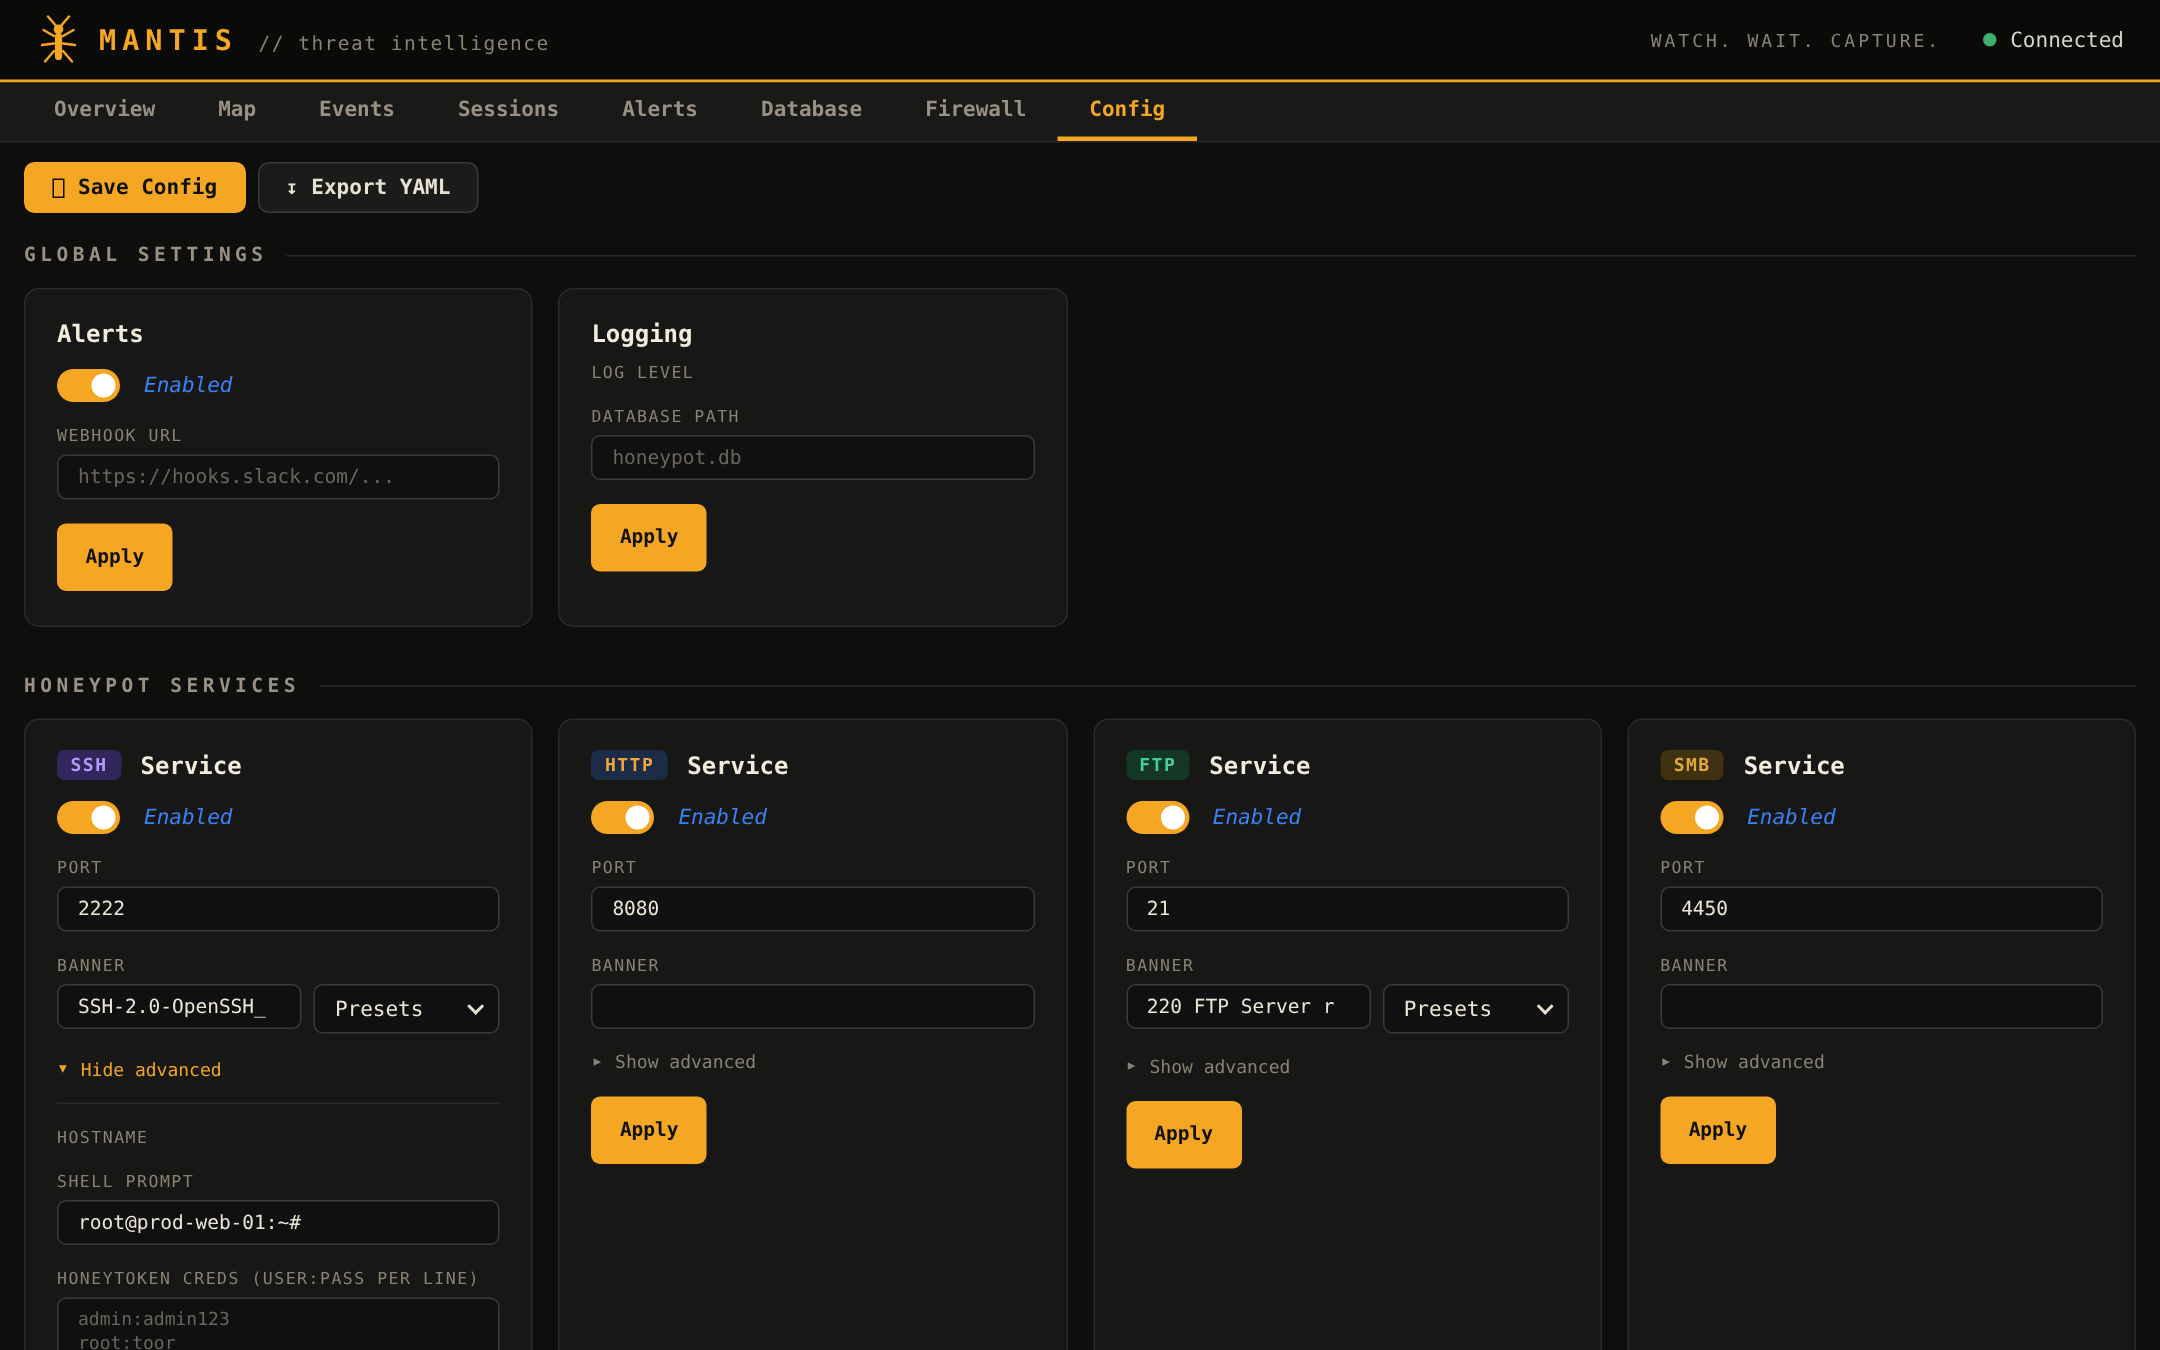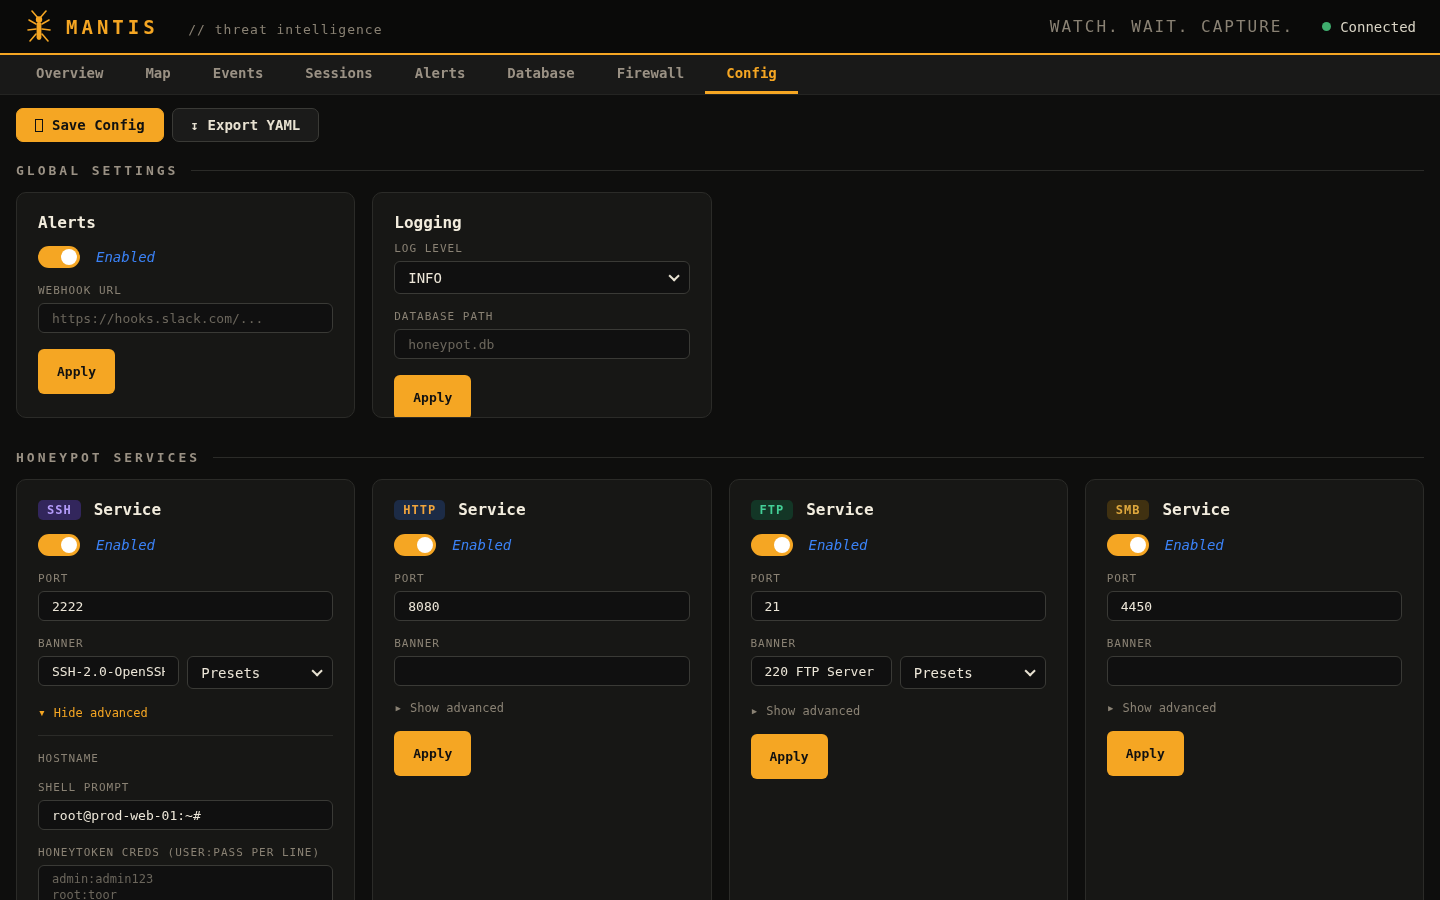--- a/index.html
+++ b/index.html
@@ -6,23 +6,23 @@
   html,body { width:1440px; height:900px; overflow:hidden; background:#0e0e0d; }
   body { font-family:"DejaVu Sans Mono", monospace; color:#ece6d8; }
 
   
   .header { height:55px; background:#0a0a09; border-bottom:2px solid #f5a623;
             display:flex; align-items:center; justify-content:space-between;
             padding:0 24px 0 26px; }
   .brand-wrap { display:flex; align-items:center; gap:14px; }
   .logo { display:flex; align-items:center; }
   .brand { color:#f5a623; font-size:19px; font-weight:bold; letter-spacing:4px; }
-  .tagline { color:#8a8274; font-size:13px; letter-spacing:1px; margin-left:20px; }
+  .tagline { color:#8a8274; font-size:13px; letter-spacing:1px; margin-left:4px; }
   .header-right { display:flex; align-items:center; gap:28px; }
-  .motto { color:#8a8274; font-size:16px; letter-spacing:2px; }
+  .motto { color:#8a8274; font-size:12px; letter-spacing:2px; }
   .status { display:flex; align-items:center; gap:9px; font-size:14px; color:#d9d4c5; }
   .dot { width:9px; height:9px; border-radius:50%; background:#3fae6e; display:inline-block; }
 
   
   .nav { height:40px; background:#191918; border-bottom:1px solid #242422;
          display:flex; padding-left:15px; }
   .tab { height:100%; display:flex; align-items:center; padding:4px 21px;
          font-size:14px; font-weight:bold; color:#9a9184; cursor:pointer;
          border-bottom:3px solid transparent; }
   .tab.active { color:#f5a623; border-bottom-color:#f5a623; }
@@ -40,21 +40,21 @@
 
   .section-header { display:flex; align-items:center; gap:13px; margin:21px 0 14px 0; }
   .section-title { color:#9a9184; font-size:13px; font-weight:bold; letter-spacing:3px; white-space:nowrap; }
   .section-line { flex:1; height:1px; background:#2b2b28; }
 
   .grid { display:grid; grid-template-columns:repeat(4, 1fr); gap:17px; }
   .card { background:#171715; border:1px solid #2b2b28; border-radius:10px; padding:20px 21px; overflow:hidden; }
   .card.fixed { height:226px; }
 
   .card-title { font-size:16px; font-weight:bold; color:#f2ecdd; }
-  .title-row { display:flex; align-items:flex-start; gap:13px; }
+  .title-row { display:flex; align-items:center; gap:13px; }
   .badge { font-size:12px; font-weight:bold; padding:3px 9px; border-radius:5px; letter-spacing:1px; }
   .badge-ssh  { background:#32265c; color:#b49cfa; }
   .badge-http { background:#1c2b46; color:#f0a43c; }
   .badge-ftp  { background:#133626; color:#43cf97; }
   .badge-smb  { background:#403111; color:#dfa83d; }
 
   .toggle-row { display:flex; align-items:center; gap:16px; margin-top:14px; }
   .toggle { width:42px; height:22px; border-radius:11px; background:#f5a623; position:relative; cursor:pointer; flex:0 0 auto; }
   .knob { width:16px; height:16px; border-radius:50%; background:#fff; position:absolute; top:3px; left:23px; }
   .toggle-label { font-size:14px; color:#3b82f6;font-style:italic; }
@@ -67,21 +67,21 @@
   .input::placeholder, textarea::placeholder { color:#6b665c; }
   textarea.input { height:48px; padding:6px 13px; font-size:12px; resize:vertical; line-height:1.3; }
 
   .select { height:33px; background:#101010; border:1px solid #3a3a36; border-radius:6px;
             display:flex; align-items:center; justify-content:space-between;
             padding:0 13px; font-size:14px; color:#ece6d8; cursor:pointer; }
   .chevron { width:8px; height:8px; border-right:2px solid #e8e2d2; border-bottom:2px solid #e8e2d2;
              transform:rotate(45deg) translateY(-3px); flex:0 0 auto; }
   .banner-row { display:flex; gap:8px; }
   .banner-row .input { flex:1; min-width:0; }
-  .banner-row .select { width:146px; flex:0 0 auto; }
+  .banner-row .select { width:124px; flex:0 0 auto; }
 
   .advanced { margin-top:16px; font-size:12px; display:flex; align-items:center; gap:8px; cursor:pointer; }
   .advanced.collapsed { color:#8a8274; margin-top:14px; }
   .advanced.expanded { color:#f5a623; }
   .divider { border:none; border-top:1px solid #2b2b28; margin:15px 0 0 0; }
 
   .apply-btn { margin-top:16px; height:45px; padding:0 19px; background:#f5a623; color:#111;
                border:none; border-radius:6px; font-family:inherit; font-size:13px;
                font-weight:bold; cursor:pointer; }
 </style>
@@ -160,24 +160,20 @@
         <span class="toggle-label">Enabled</span>
       </div>
       <label class="field-label">WEBHOOK URL</label>
       <input class="input" type="text" placeholder="https://hooks.slack.com/..." style="">
       <button class="apply-btn">Apply</button>
     </div>
 
     <div class="card fixed">
       <div class="card-title">Logging</div>
       <label class="field-label" style="margin-top:10px;">LOG LEVEL</label>
-      <div class="select">
-        <span>INFO</span>
-        <span class="chevron"></span>
-      </div>
       <label class="field-label">DATABASE PATH</label>
       <input class="input" type="text" placeholder="honeypot.db" style="">
       <button class="apply-btn">Apply</button>
     </div>
 
   </div>
 
   <div class="section-header" style="margin-top:32px;">
     <span class="section-title">HONEYPOT SERVICES</span>
     <span class="section-line"></span>

